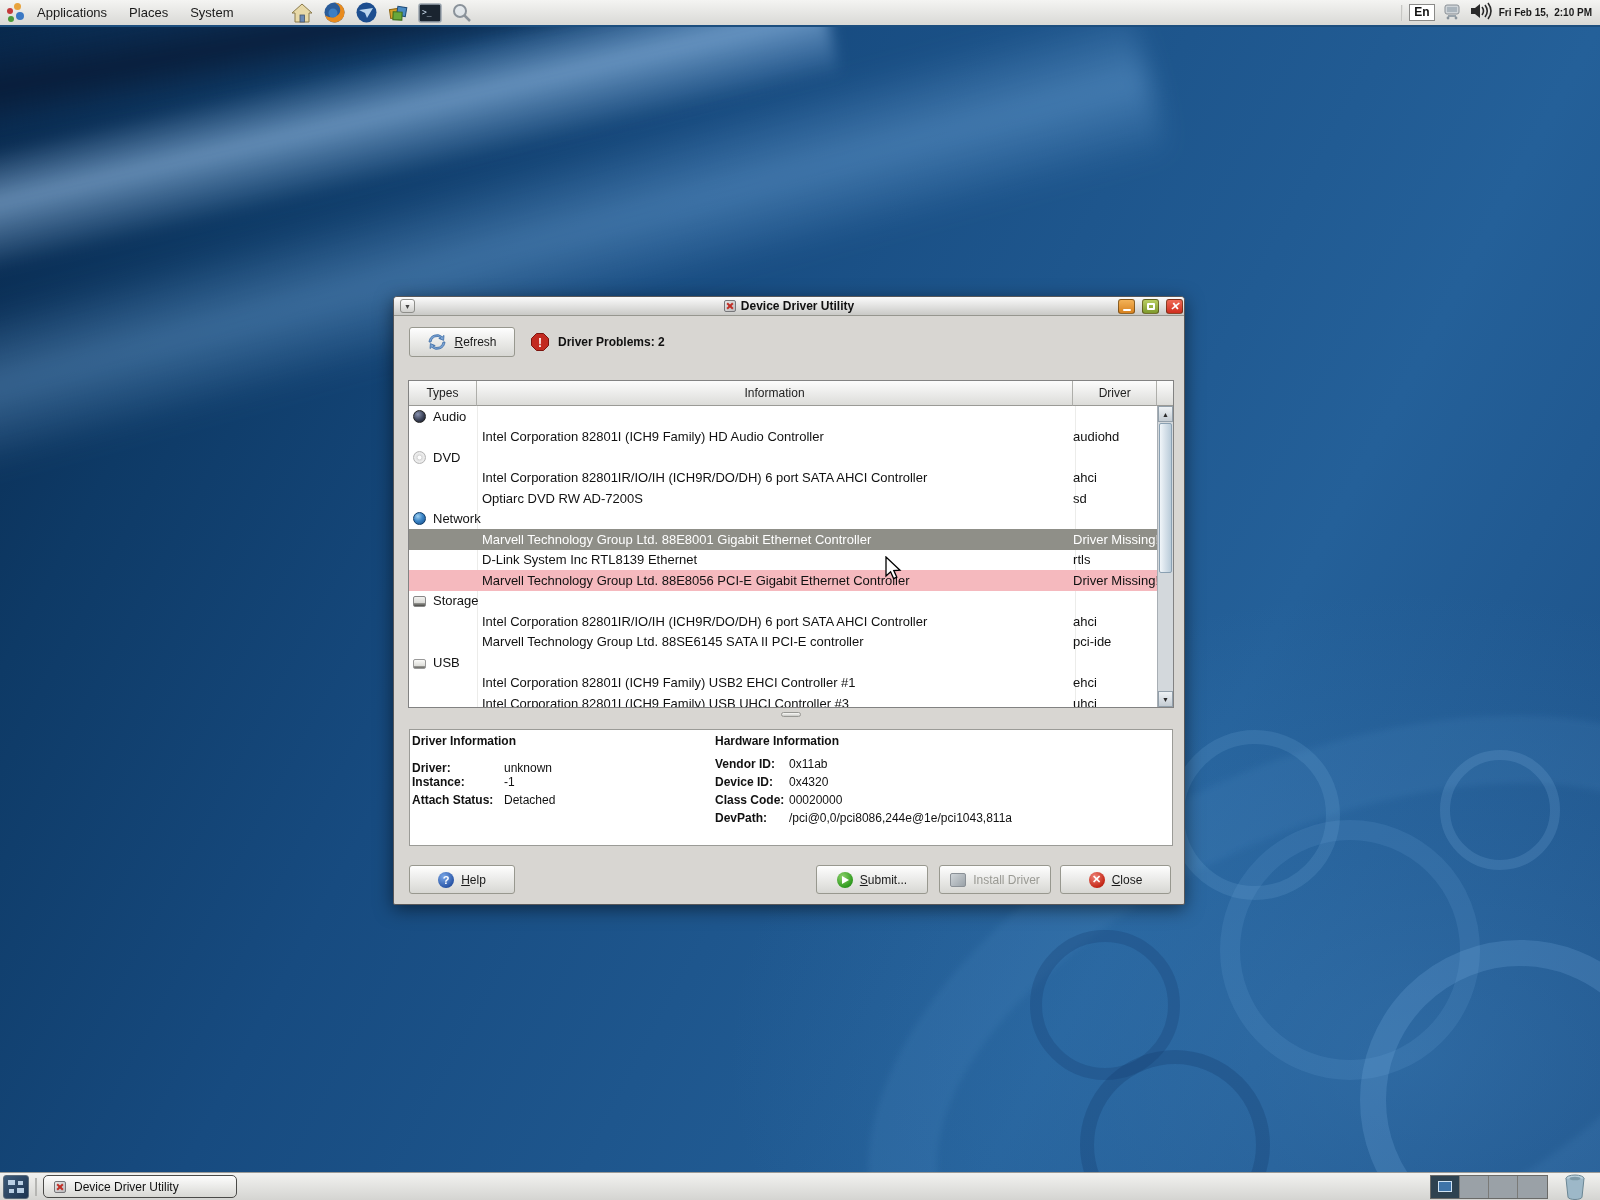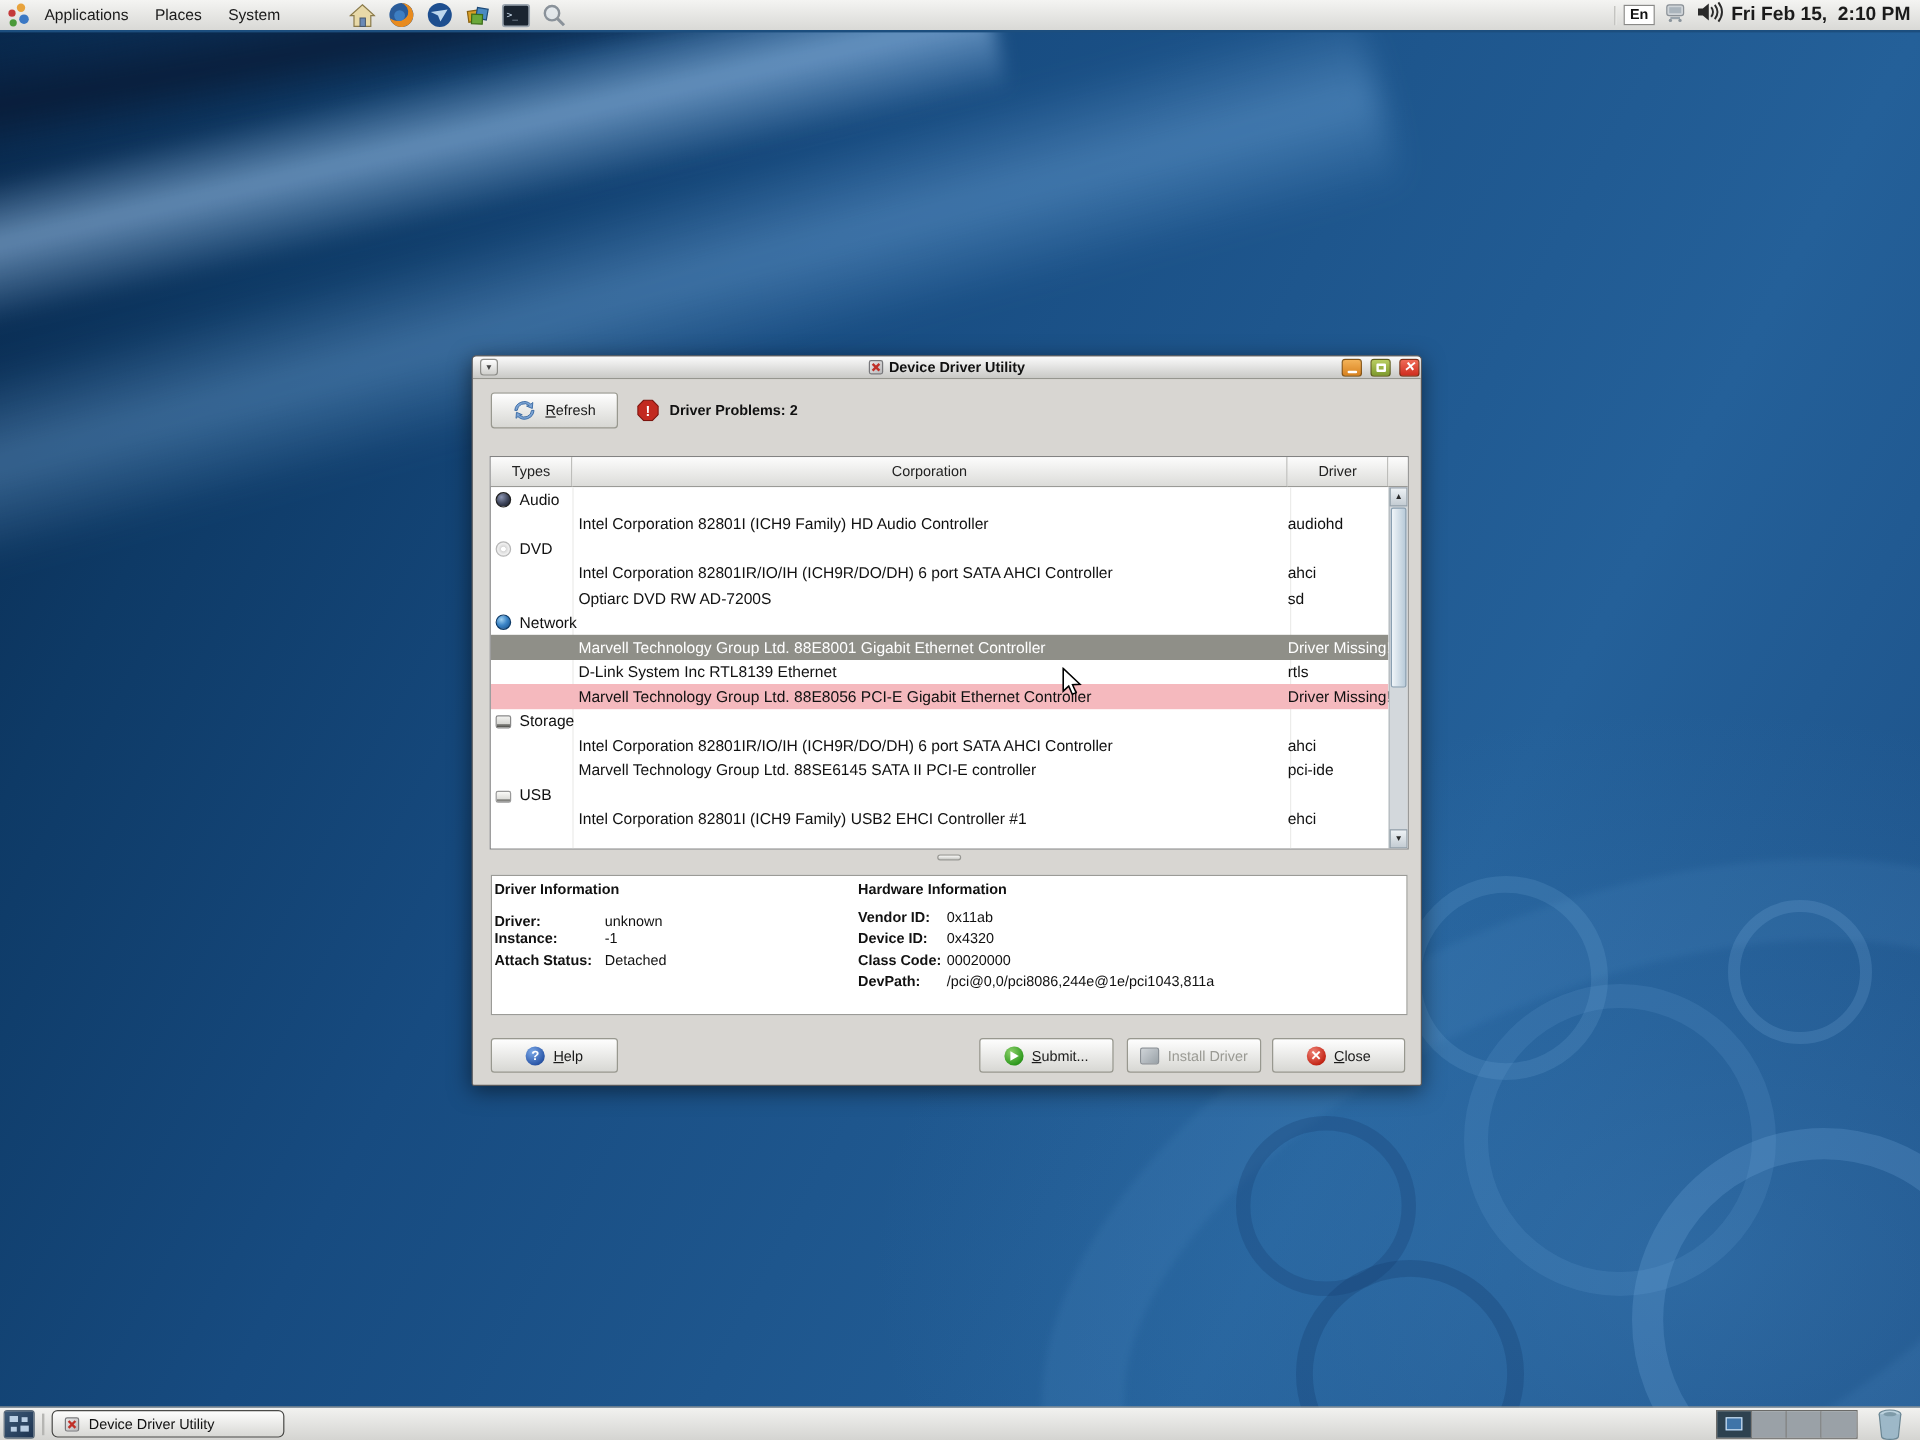--- a/index.html
+++ b/index.html
@@ -38,21 +38,21 @@
     background:linear-gradient(to bottom,#f4f4f2,#d9d9d6);
     border-bottom:2px solid var(--panel-divider,#1c4e7e);
     display:flex; align-items:center; z-index:50; }
   .menu-item { font-size:13px; color:#1a1a1a; padding:0 11px; height:25px; display:flex; align-items:center; cursor:default; }
   .panel-logo { width:20px; height:20px; margin-left:6px; position:relative; }
   .panel-logo i { position:absolute; border-radius:50%; }
   .launcher { width:24px; height:24px; margin:0 4px; display:flex; align-items:center; justify-content:center; }
   .panel-right { margin-left:auto; display:flex; align-items:center; gap:6px; padding-right:8px;font-weight:bold; }
   .vsep { width:2px; height:16px; background:linear-gradient(to right,#b9b9b6,#efefec); }
   .kb-layout { font-size:12px; border:1px solid #8a8a88; background:#fff; padding:0px 4px 1px 4px; color:#111; }
-  .clock { font-size:16px; color:#1a1a1a; white-space:pre; }
+  .clock { font-size:10px; color:#1a1a1a; white-space:pre; }
 
   
   .window { position:absolute; left:393px; top:296px; width:792px; height:609px;
     background:#d8d6d2; border:1px solid #58585a; border-radius:4px 4px 2px 2px;
     box-shadow:0 4px 18px rgba(0,0,0,0.5); z-index:20; }
   .titlebar { height:19px; background:linear-gradient(to bottom,#fbfbfb,#c9c9c6);
     border-bottom:1px solid #96968f; border-radius:3px 3px 0 0;
     display:flex; align-items:center; position:relative; }
   .titlebar-menu-btn { position:absolute; left:6px; top:2px; width:15px; height:14px;
     background:linear-gradient(to bottom,#fefefe,#cfcfcc); border:1px solid #8e8e8a; border-radius:3px;
@@ -281,21 +281,21 @@
     <svg width="18" height="18" viewBox="0 0 18 18">
         <polygon points="5.5,0.5 12.5,0.5 17.5,5.5 17.5,12.5 12.5,17.5 5.5,17.5 0.5,12.5 0.5,5.5" fill="#c22a20" stroke="#7c140e"></polygon>
         <text x="9" y="13.5" text-anchor="middle" font-size="12" font-weight="bold" fill="#fff">!</text>
       </svg>
     <span class="problems-label">Driver Problems: 2</span>
   </div>
 
   <div class="tree-wrap">
     <div class="tree-header">
       <span class="th th-types">Types</span>
-      <span class="th th-components">Corporation</span>
+      <span class="th th-components">Information</span>
       <span class="th th-driver">Driver</span>
       <span class="th th-pad"></span>
     </div>
     <div class="tree-scroll-area">
       <div class="tree-body" id="tree-body">
         <div class="colline" style="left:68px"></div>
         <div class="colline" style="left:666px"></div>
       <div class="row">
             <span class="cat-icon icon-audio"></span>
             <span class="cat-label">Audio</span>
@@ -344,20 +344,24 @@
             <span class="comp-name">Marvell Technology Group Ltd. 88SE6145 SATA II PCI-E controller</span>
             <span class="drv">pci-ide</span>
           </div>
           <div class="row">
             <span class="cat-icon icon-usb"></span>
             <span class="cat-label">USB</span>
           </div>
           <div class="row">
             <span class="comp-name">Intel Corporation 82801I (ICH9 Family) USB2 EHCI Controller #1</span>
             <span class="drv">ehci</span>
+          </div>
+          <div class="row">
+            <span class="comp-name">Intel Corporation 82801I (ICH9 Family) USB UHCI Controller #3</span>
+            <span class="drv">uhci</span>
           </div>
         </div>
       <div class="vscroll">
         <span class="sb-btn">▲</span>
         <span class="sb-track">
             <span class="sb-thumb"></span>
           </span>
         <span class="sb-btn">▼</span>
       </div>
     </div>

